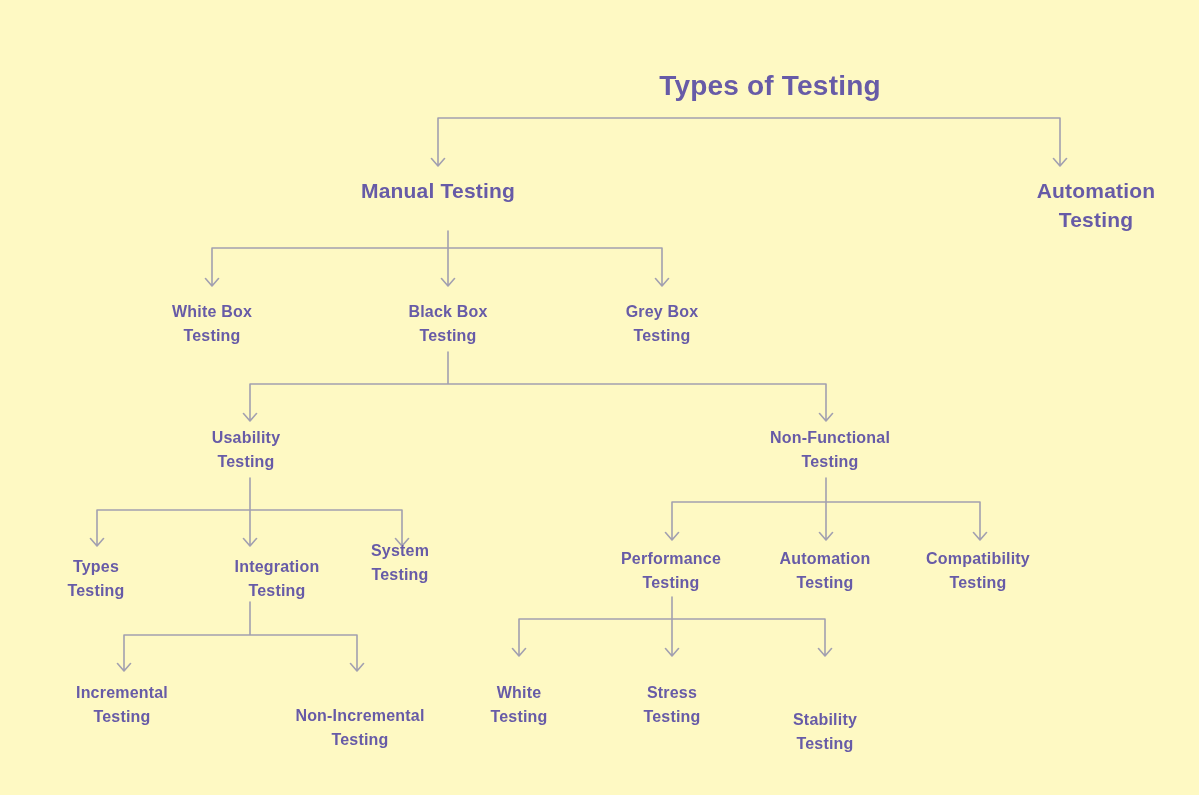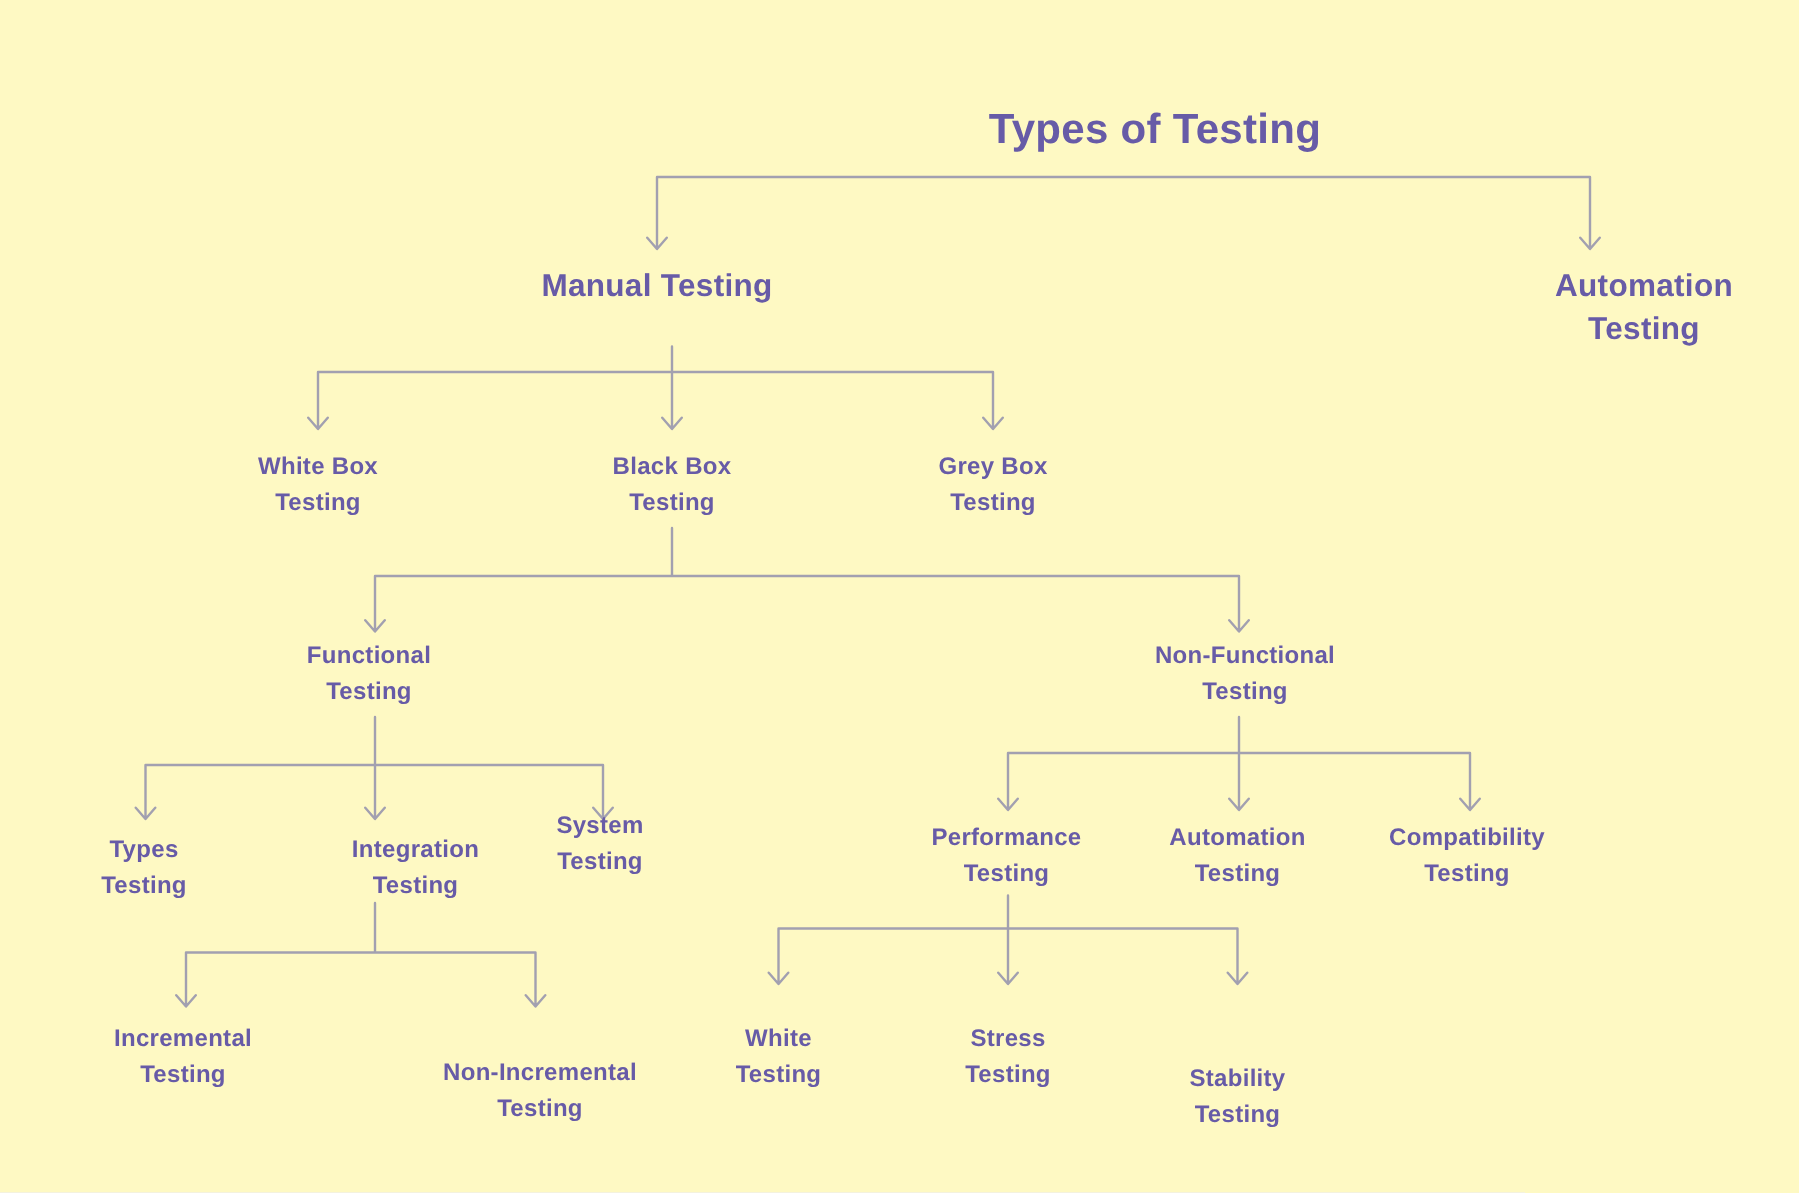--- a/index.html
+++ b/index.html
@@ -57,21 +57,21 @@
       </div>
       <div class="node l2" style="left: 448px; top: 300px;">
         <div>Black Box</div>
         <div>Testing</div>
       </div>
       <div class="node l2" style="left: 662px; top: 300px;">
         <div>Grey Box</div>
         <div>Testing</div>
       </div>
       <div class="node l2" style="left: 246px; top: 426px;">
-        <div>Functional</div>
+        <div>Usability</div>
         <div>Testing</div>
       </div>
       <div class="node l2" style="left: 830px; top: 426px;">
         <div>Non-Functional</div>
         <div>Testing</div>
       </div>
       <div class="node l2" style="left: 96px; top: 555px;">
         <div>Types</div>
         <div>Testing</div>
       </div>

